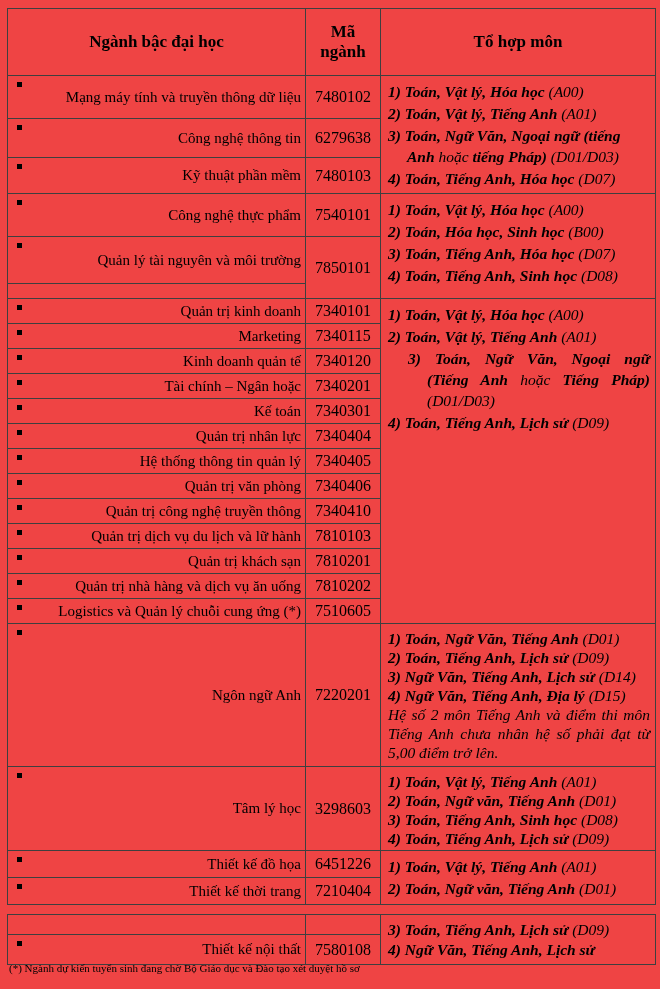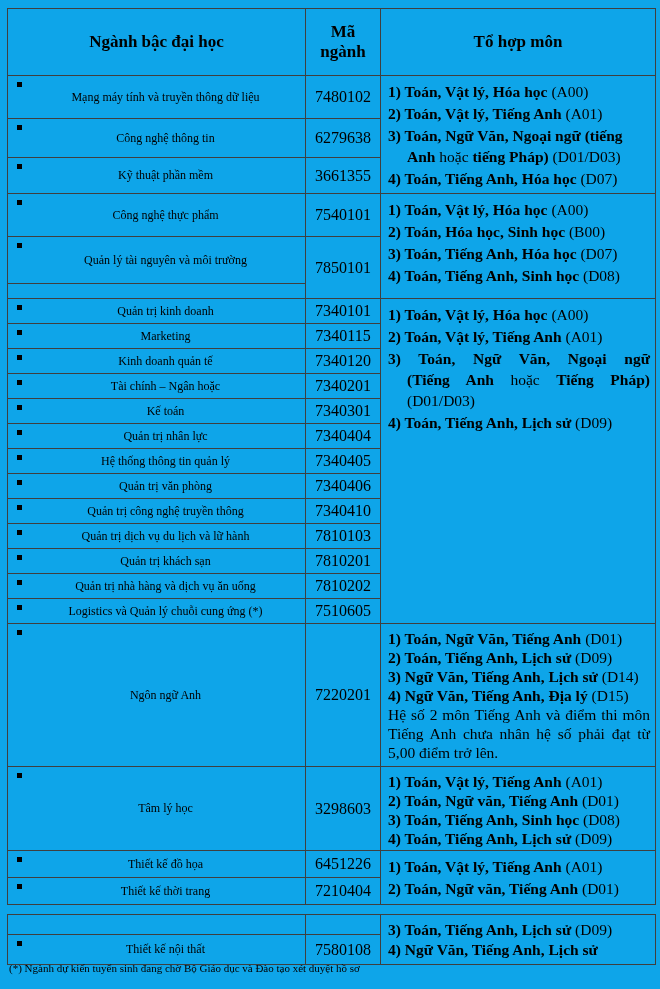--- a/index.html
+++ b/index.html
@@ -1,30 +1,30 @@
 <!DOCTYPE html>
 <html lang="vi"><head>
 <meta charset="utf-8">
 <style>
   html,body{margin:0;padding:0;background:#fff;}
-  .page{position:relative;width:660px;height:989px;background:#0ea5e9;overflow:hidden;
+  .page{position:relative;width:660px;height:989px;background:#ef4444;overflow:hidden;
         font-family:"Liberation Serif","DejaVu Serif",serif;color:#000;}
   table.adm{position:absolute;left:7px;top:8px;width:648px;border-collapse:collapse;table-layout:fixed;}
   table.adm td,table.adm th{border:1px solid #3f3f3f;overflow:hidden;}
   th.hdr{font-weight:bold;font-size:17px;text-align:center;vertical-align:middle;padding:2px;}
-  td.name{font-size:12px;vertical-align:middle;position:relative;padding:2px 4px 2px 22px;text-align:center;}
+  td.name{font-size:15px;vertical-align:middle;position:relative;padding:2px 4px 2px 22px;text-align:right;}
   td.name .bullet{position:absolute;left:9px;top:6px;width:5px;height:5px;background:#000;}
   td.code{font-size:16px;text-align:center;vertical-align:middle;padding:1px;}
   td.boxed{border:2px solid #000;}
   td.combos{vertical-align:top;font-size:15.5px;padding:5px 5px 2px 7px;}
-  .ci{line-height:21px;margin:0 0 1px 0;padding-left:19px;text-indent:-19px;}
+  .ci{line-height:21px;margin:0 0 1px 0;padding-left:19px;text-indent:-19px;font-style:italic;}
   .tight .ci{line-height:19px;margin-bottom:0;}
   .cnum{font-weight:bold;}
   .b{font-weight:bold;}
-  .ci.j{text-align:justify;text-align-last:justify;}
+  .ci.j{text-align:justify;text-align-last:justify;margin-left:20px;}
   .ci.c{text-align:center;padding-left:0;text-indent:0;}
   .ci.note{padding-left:0;text-indent:0;text-align:justify;text-align-last:auto;}
   .clipwrap{height:42px;overflow:visible;}
   .clipwrap .ci{line-height:19px;}
   tr.gaprow td{border-left:none;border-right:none;}
   .footnote{position:absolute;left:9px;top:962px;font-size:11px;white-space:nowrap;}
 </style>
 </head>
 <body>
 
@@ -52,21 +52,21 @@
             <div class="ci"><span class="cnum">3) </span><span class="b">Toán, Ngữ Văn, Ngoại ngữ (tiếng</span><br><span class="b">Anh</span><span> hoặc </span><span class="b">tiếng Pháp)</span><span> (D01/D03)</span></div>
             <div class="ci"><span class="cnum">4) </span><span class="b">Toán, Tiếng Anh, Hóa học</span><span> (D07)</span></div>
           </td>
     </tr>
     <tr style="height:39px">
       <td class="name"><span class="bullet"></span><span>Công nghệ thông tin</span></td>
       <td class="code">6279638</td>
     </tr>
     <tr style="height:36px">
       <td class="name"><span class="bullet"></span><span>Kỹ thuật phần mềm</span></td>
-      <td class="code">3661355</td>
+      <td class="code">7480103</td>
     </tr>
 
     <tr style="height:43px">
       <td class="name"><span class="bullet"></span><span>Công nghệ thực phẩm</span></td>
       <td class="code">7540101</td>
       <td class="combos" rowspan="3">
             <div class="ci"><span class="cnum">1) </span><span class="b">Toán, Vật lý, Hóa học</span><span> (A00)</span></div>
             <div class="ci"><span class="cnum">2) </span><span class="b">Toán, Hóa học, Sinh học</span><span> (B00)</span></div>
             <div class="ci"><span class="cnum">3) </span><span class="b">Toán, Tiếng Anh, Hóa học</span><span> (D07)</span></div>
             <div class="ci"><span class="cnum">4) </span><span class="b">Toán, Tiếng Anh, Sinh học</span><span> (D08)</span></div>

